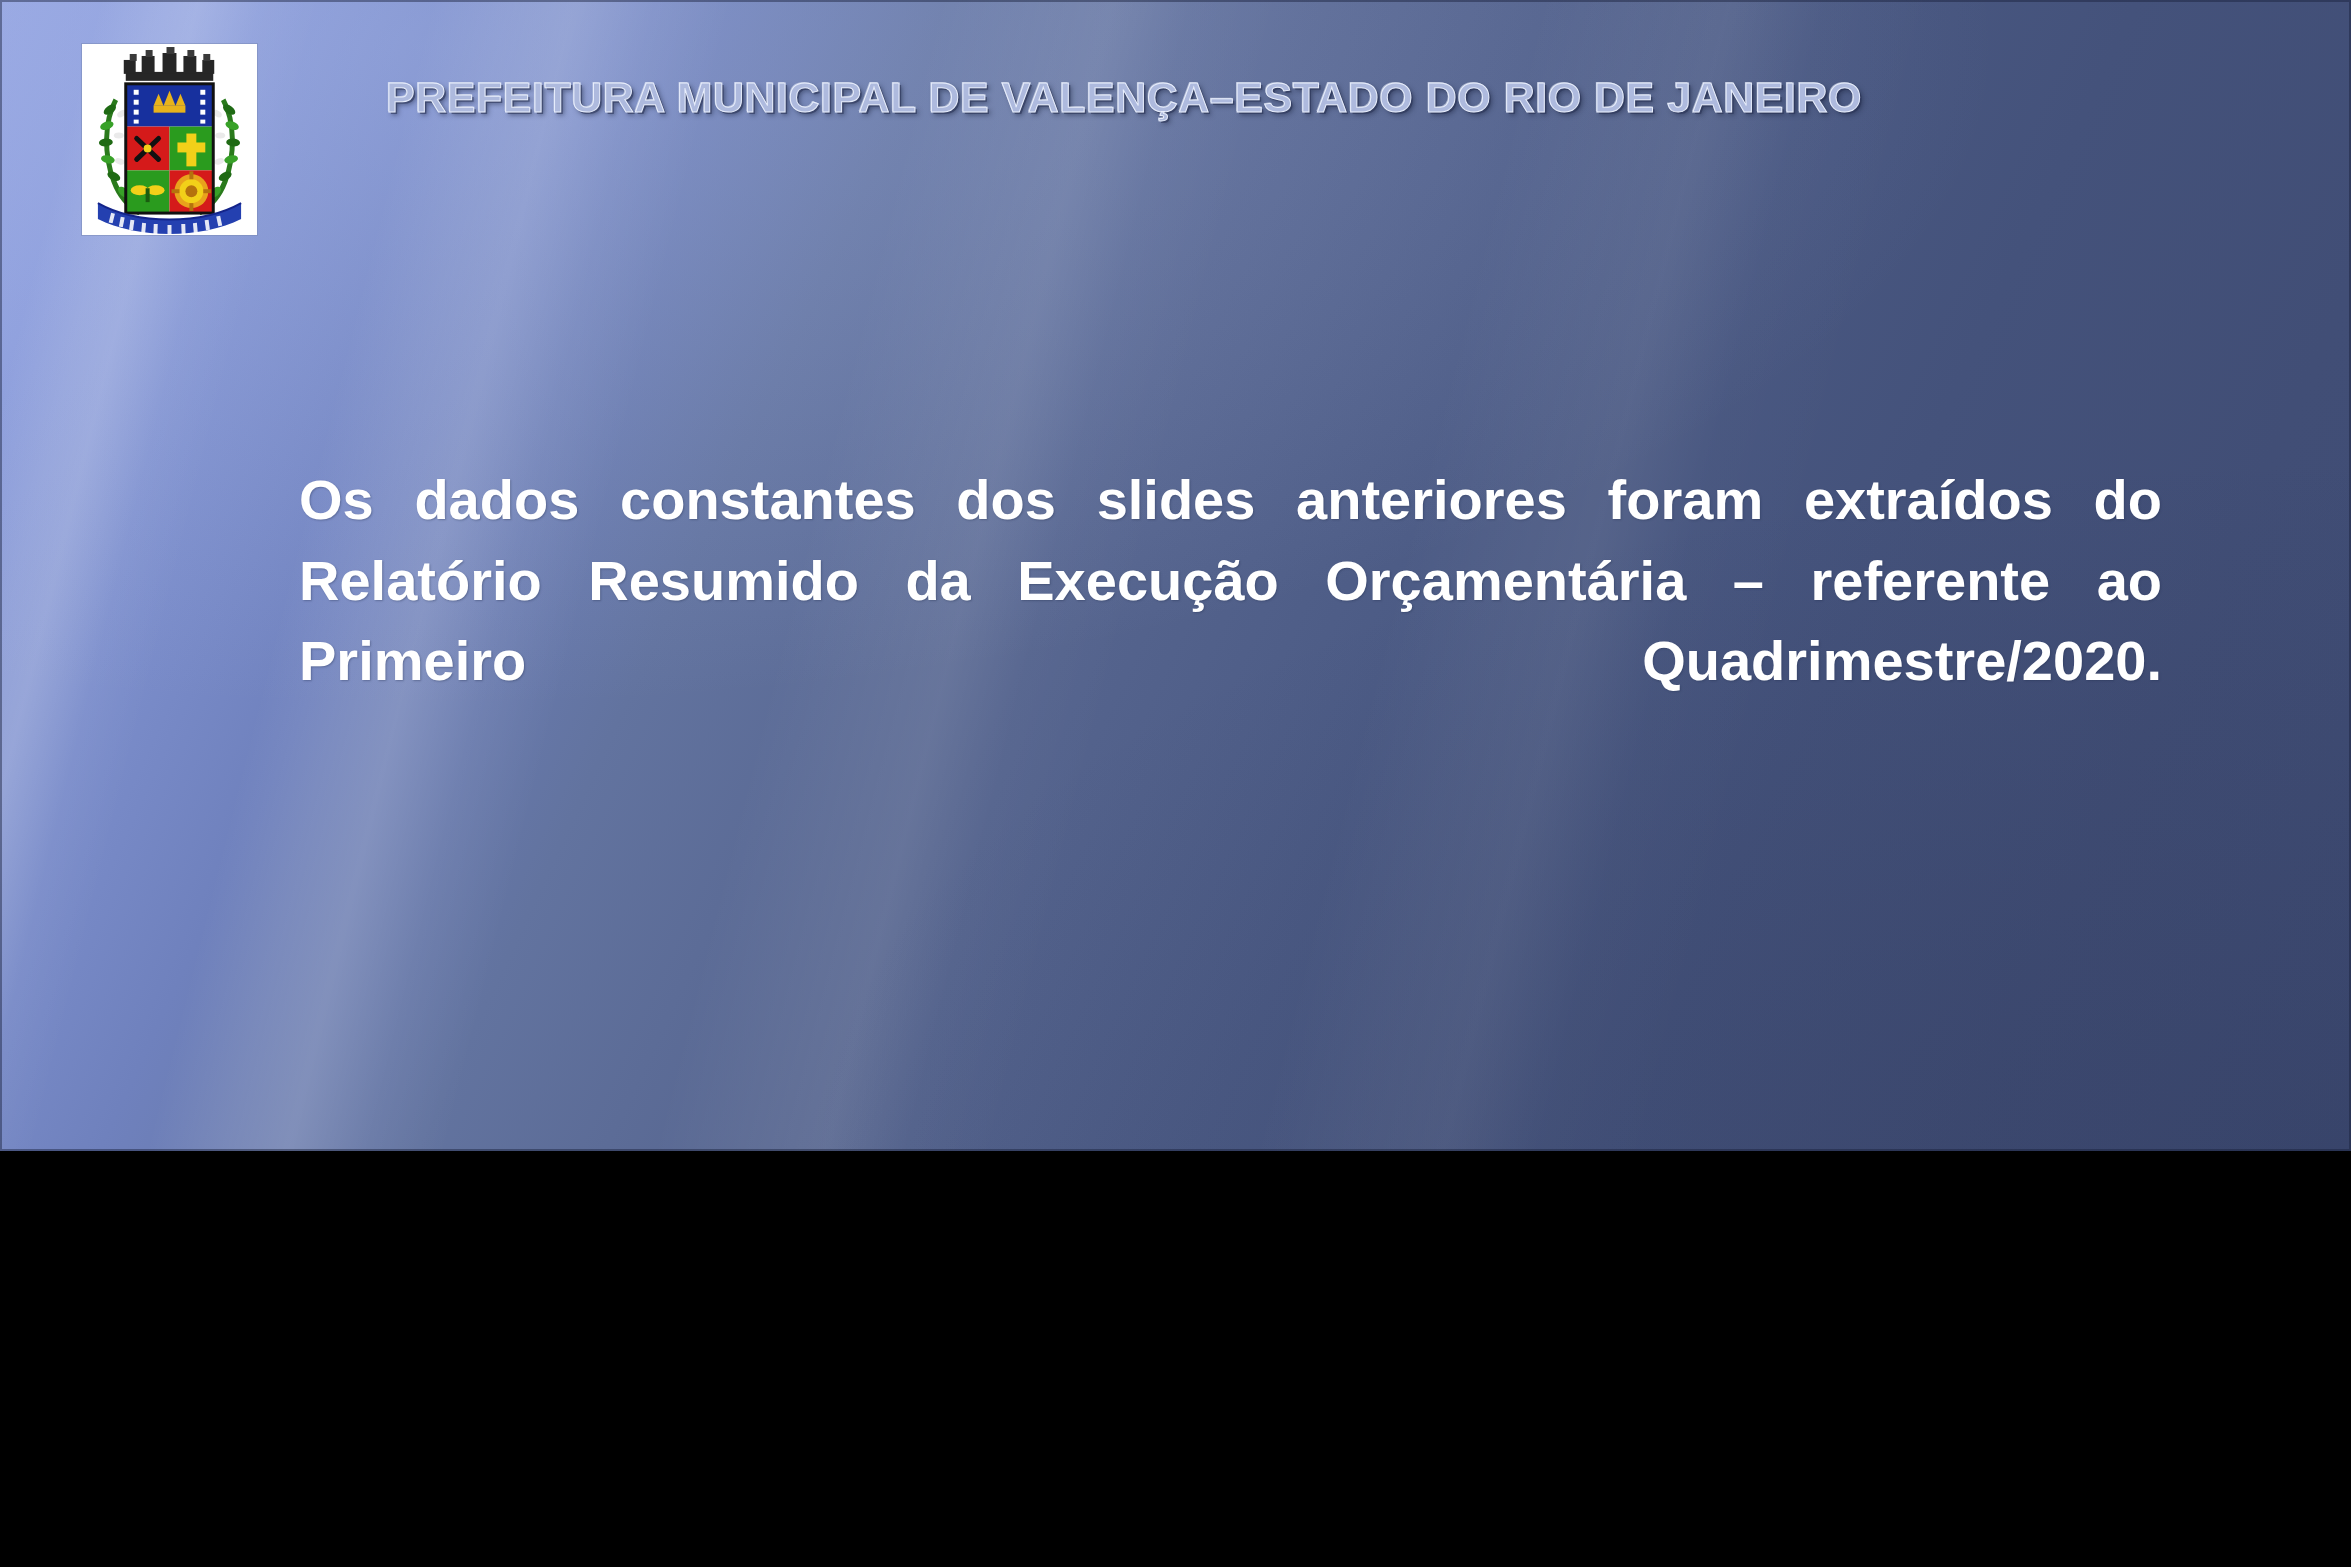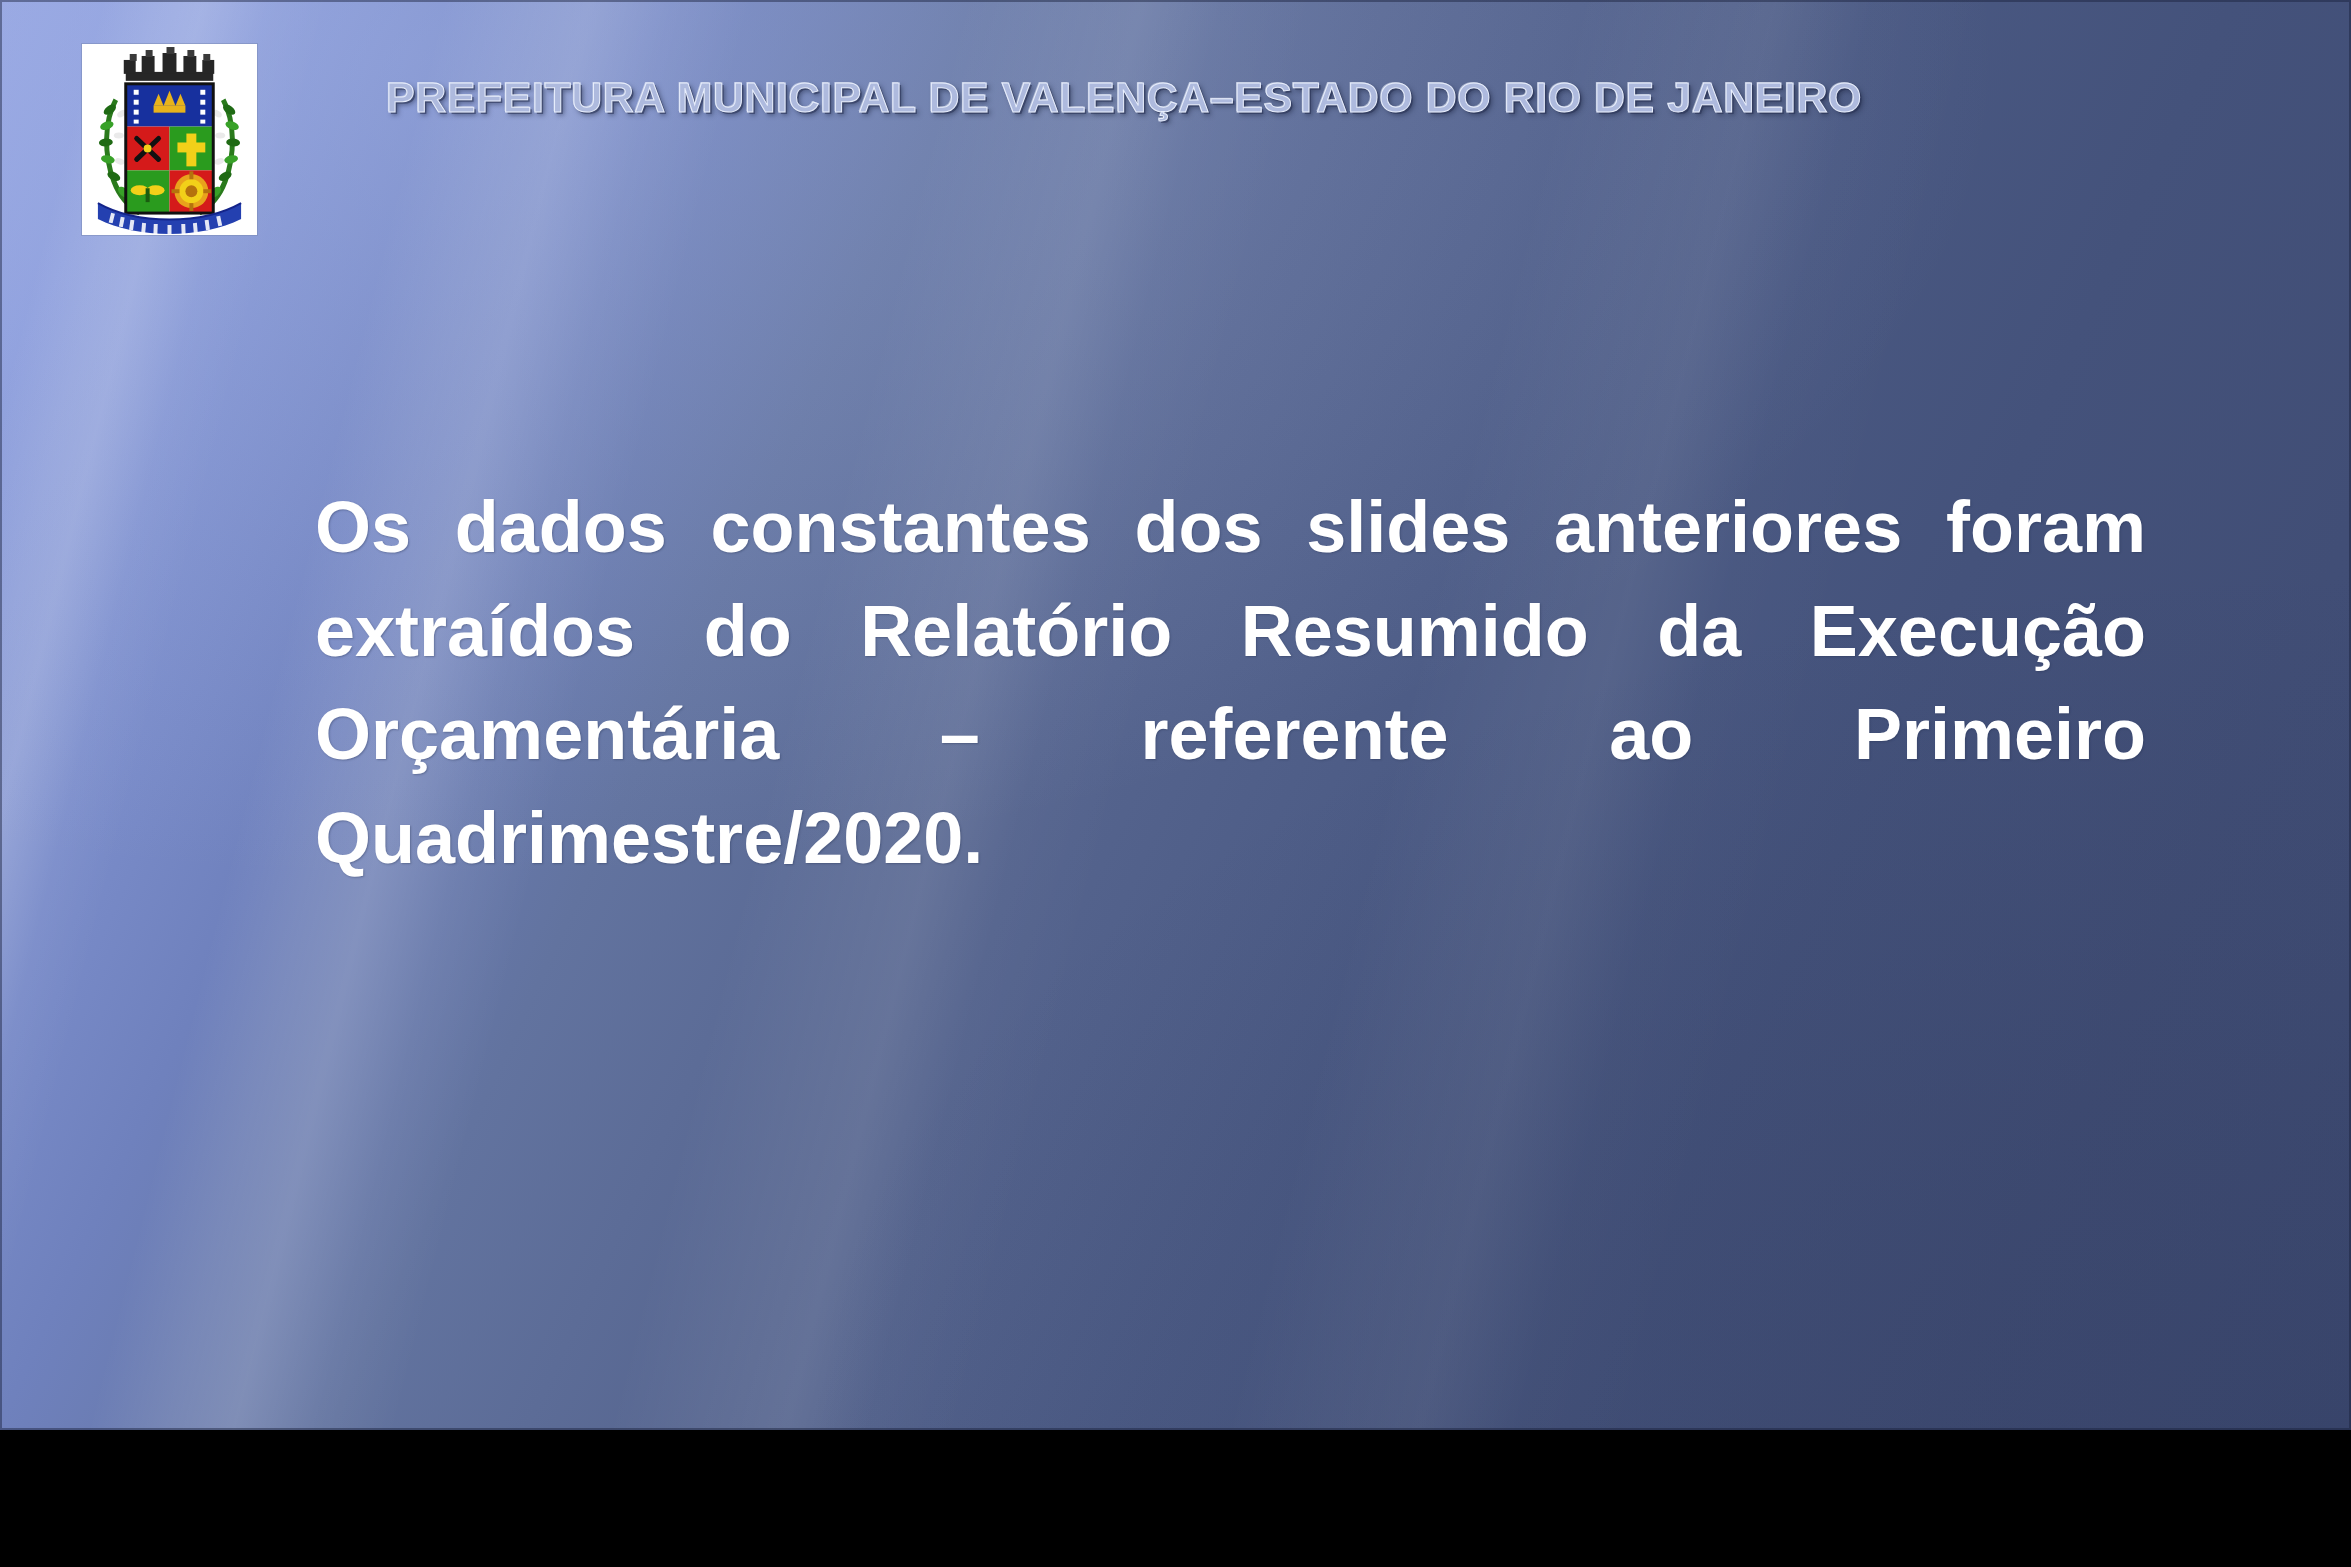--- a/index.html
+++ b/index.html
@@ -4,21 +4,21 @@
 <style>
   html, body {
     margin: 0;
     padding: 0;
     background: #000;
   }
 
   #slide {
     position: relative;
     width: 2351px;
-    height: 1430px;
+    height: 1151px;
     overflow: hidden;
     font-family: "Liberation Sans", sans-serif;
     background-color: #404040;
   }
 
   
   .bg-base {
     position: absolute;
     inset: 0;
     background:
@@ -114,23 +114,23 @@
   .logo-frame svg { display: block; width: 100%; height: 100%; }
 
   
   .body-block {
     position: absolute;
     left: 299px;
     top: 460px;
     width: 1863px;
   }
   .body-para {
-    margin: 16px;
+    margin: 0;
     color: #ffffff;
-    font-size: 72px;
+    font-size: 56px;
     font-weight: bold;
     line-height: 1.44;
     text-align: justify;
     text-justify: inter-word;
     text-shadow: 1px 1px 2px rgba(35,45,78,0.35);
   }
   .body-para::after {
     content: "";
     display: inline-block;
     width: 100%;

